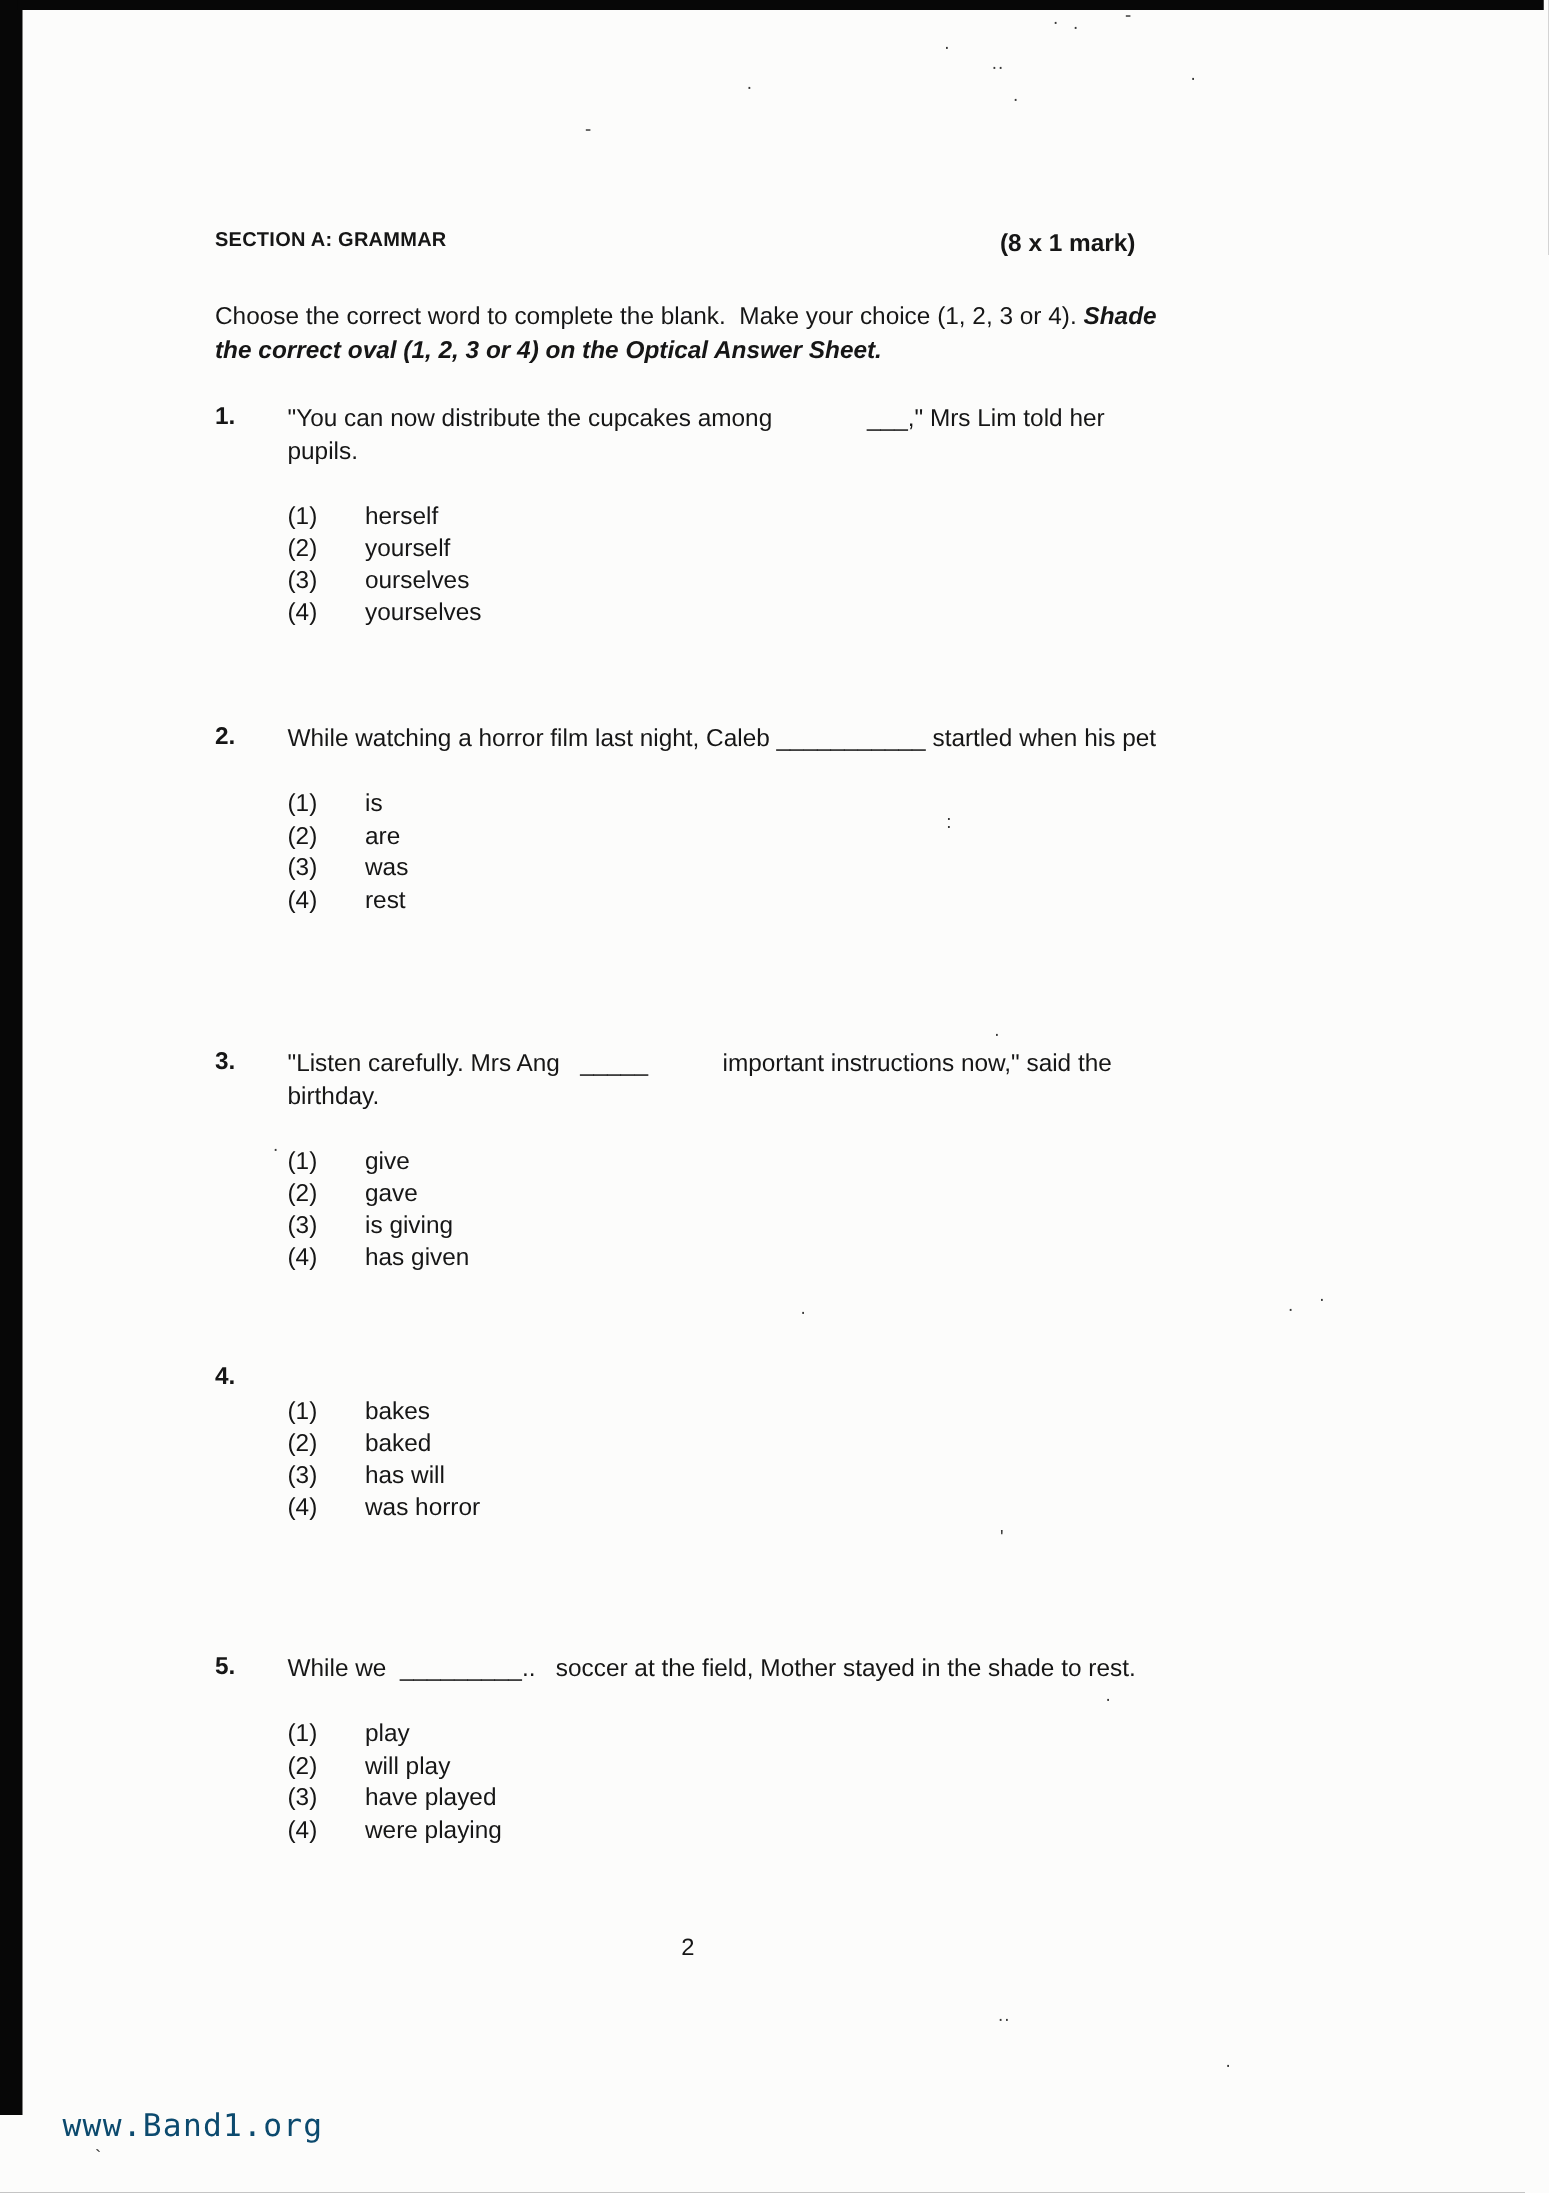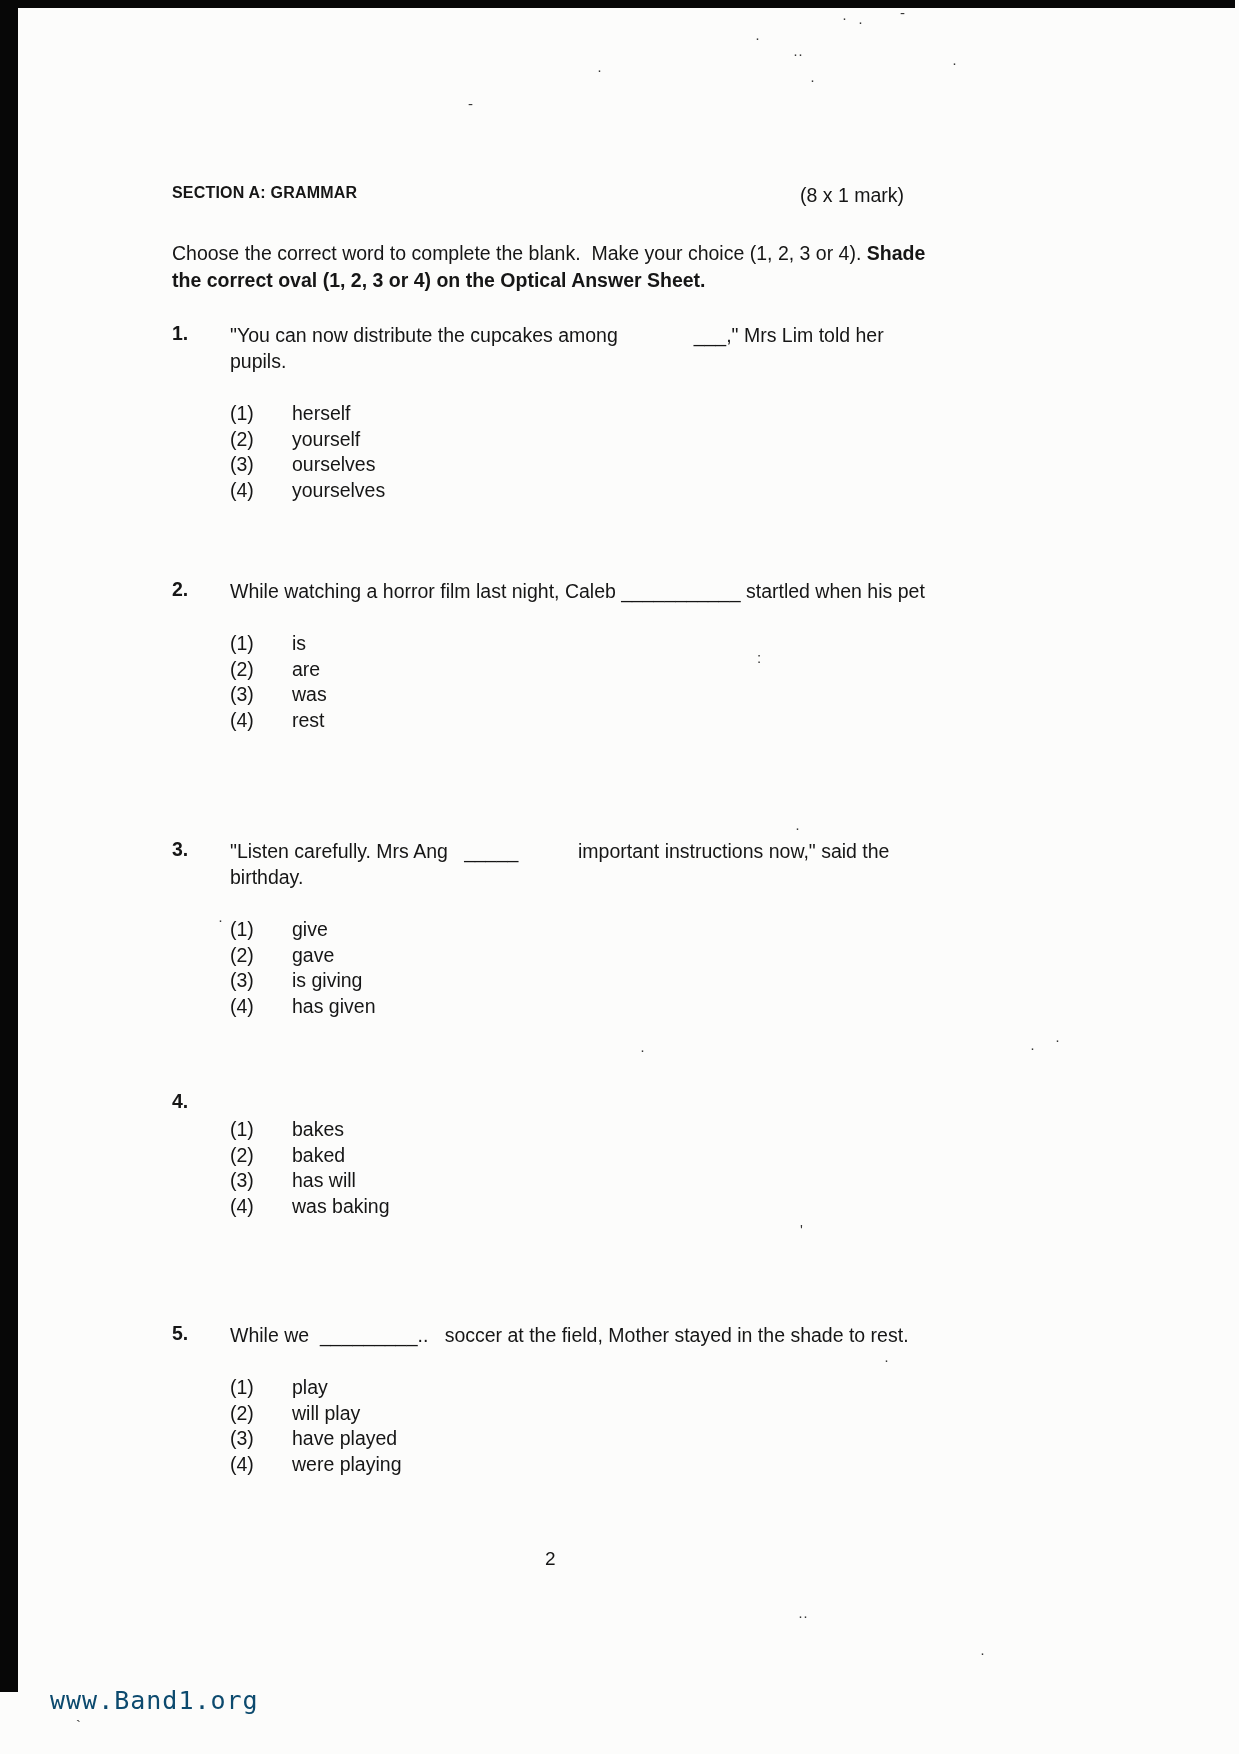--- a/index.html
+++ b/index.html
@@ -7,24 +7,24 @@
     position:relative;width:1239px;height:1754px;background:#fcfcfb;
     overflow:hidden;font-family:"Liberation Sans",sans-serif;color:#1b1b1b;
     margin:0 auto;
   }
   
   .left-bar{position:absolute;left:0;top:0;width:18px;height:1692px;background:#070707;}
   .top-bar{position:absolute;left:14px;top:0;width:1221px;height:8px;background:#070707;}
   
   .scanned{position:absolute;inset:0;filter:blur(0.3px) contrast(1.05);}
   .title{position:absolute;left:172px;top:184px;font-size:16px;font-weight:bold;letter-spacing:.2px;}
-  .marks{position:absolute;left:800px;top:184px;font-size:19.5px;font-weight:normal;}
+  .marks{position:absolute;left:800px;top:184px;font-size:19.5px;font-weight:bold;}
   .instructions{position:absolute;left:172px;top:240px;font-size:19.5px;line-height:27px;}
   .instr-line{white-space:pre;}
-  .bold{font-weight:bold;}
+  .bold{font-weight:bold;font-style:italic;}
   .question{position:absolute;left:172px;display:flex;align-items:flex-start;font-size:19.5px;}
   #q1{top:322px}#q2{top:578px}#q3{top:838px}#q4{top:1090px}#q5{top:1322px}
   .q-num{width:58px;font-weight:bold;flex:0 0 58px;}
   .q-line{white-space:pre;line-height:26px;}
   .options{margin-top:27px;}
   .opt{display:flex;line-height:25.7px;}
   .opt-num{width:62px;flex:0 0 62px;}
   .page-num{position:absolute;left:545px;top:1548px;font-size:19px;}
   .watermark{
     position:absolute;left:50px;top:1686px;font-family:"DejaVu Sans Mono",monospace;
@@ -138,21 +138,21 @@
           <div class="opt">
               <span class="opt-num">(2)</span>
               <span>baked</span>
             </div>
           <div class="opt">
               <span class="opt-num">(3)</span>
               <span>has will</span>
             </div>
           <div class="opt">
               <span class="opt-num">(4)</span>
-              <span>was baking</span>
+              <span>was horror</span>
             </div>
         </div>
       </div>
     </div>
 
     <div class="question" id="q5">
       <div class="q-num">5.</div>
       <div class="q-body">
         <div class="q-line">While we  _________..   soccer at the field, Mother stayed in the shade to rest.</div>
         <div class="options">

